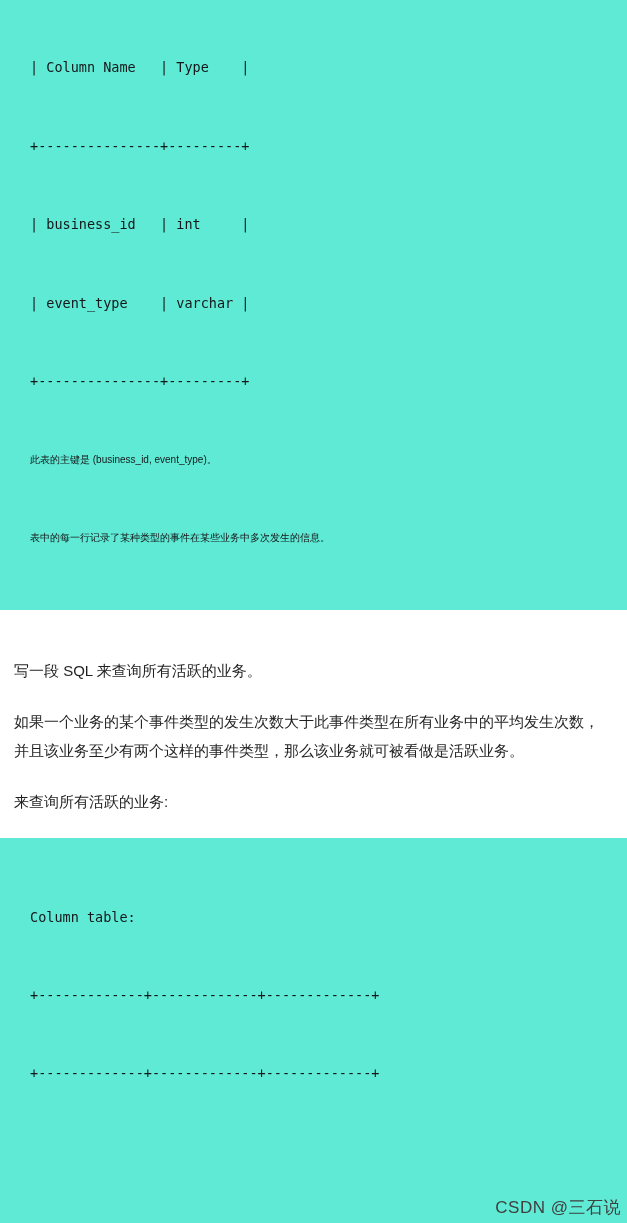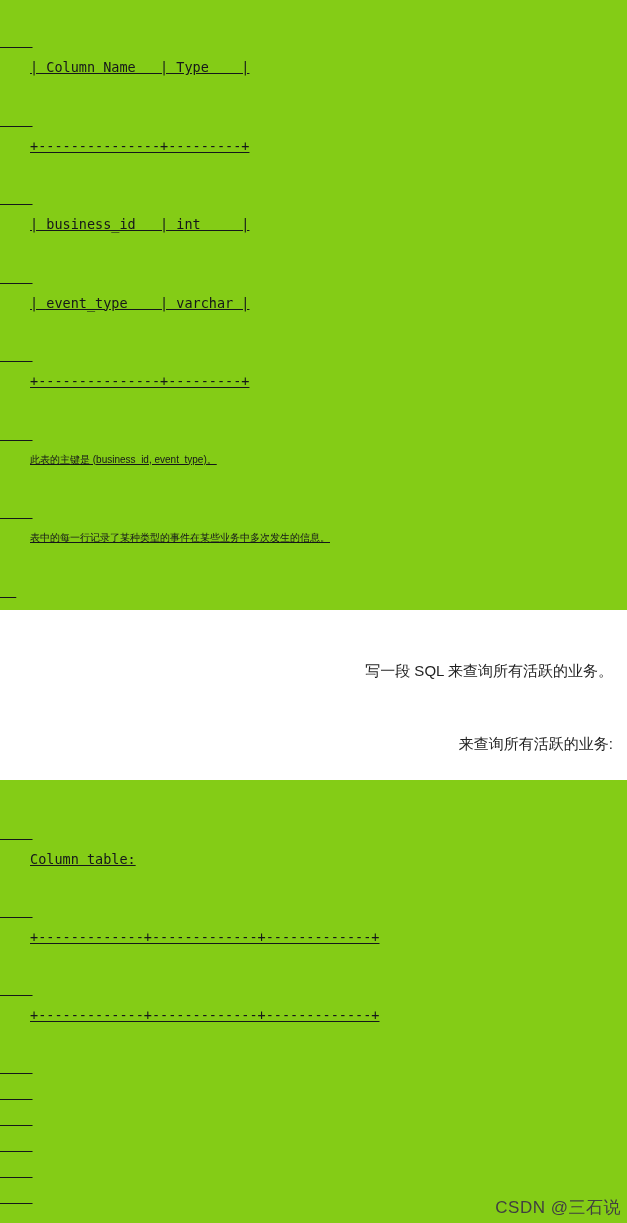--- a/index.html
+++ b/index.html
@@ -18,29 +18,28 @@
   }
 
   .page {
     position: relative;
     width: 627px;
     height: 1223px;
   }
 
   
   .codeblock {
-    background: #84cc16;
+    background: #5eead4;
     padding: 6px 0 8px 0;
     font-family: "DejaVu Sans Mono", "Liberation Mono", monospace;
     font-size: 13.5px;
     line-height: 26px;
     color: #15171a;
     white-space: pre;
     overflow: hidden;
-    text-decoration: underline;
   }
   .codeblock .ln {
     padding-left: 30px;
     white-space: pre;
     display: block;
   }
   .codeblock .cn {
     font-family: "Liberation Sans", "DejaVu Sans", sans-serif;
     font-size: 10px;
   }
@@ -62,21 +61,20 @@
   
   .prose {
     padding: 0 14px;
     font-size: 15px;
     line-height: 29px;
     color: #1f1f1f;
   }
   .prose p {
     margin: 0;
     padding: 0;
-    text-align: right;
   }
   .gap-1 { height: 46px; }
   .gap-2 { height: 22px; }
   .gap-3 { height: 22px; }
   .gap-4 { height: 22px; }
 
   
   .watermark {
     position: absolute;
     right: 6px;
@@ -101,20 +99,21 @@
     <span class="ln">+---------------+---------+</span>
     <span class="ln cn">此表的主键是 (business_id, event_type)。</span>
     <span class="ln cn">表中的每一行记录了某种类型的事件在某些业务中多次发生的信息。</span>
   </div>
 
   <div class="gap-1"></div>
 
   <div class="prose">
     <p>写一段 SQL 来查询所有活跃的业务。</p>
     <div class="gap-2"></div>
+    <p>如果一个业务的某个事件类型的发生次数大于此事件类型在所有业务中的平均发生次数，并且该业务至少有两个这样的事件类型，那么该业务就可被看做是活跃业务。</p>
     <div class="gap-3"></div>
     <p>来查询所有活跃的业务:</p>
   </div>
 
   <div class="gap-4"></div>
 
   <div class="codeblock block-example">
     <span class="ln">Column table:</span>
     <span class="ln">+-------------+-------------+-------------+</span>
     <span class="ln">+-------------+-------------+-------------+</span>

